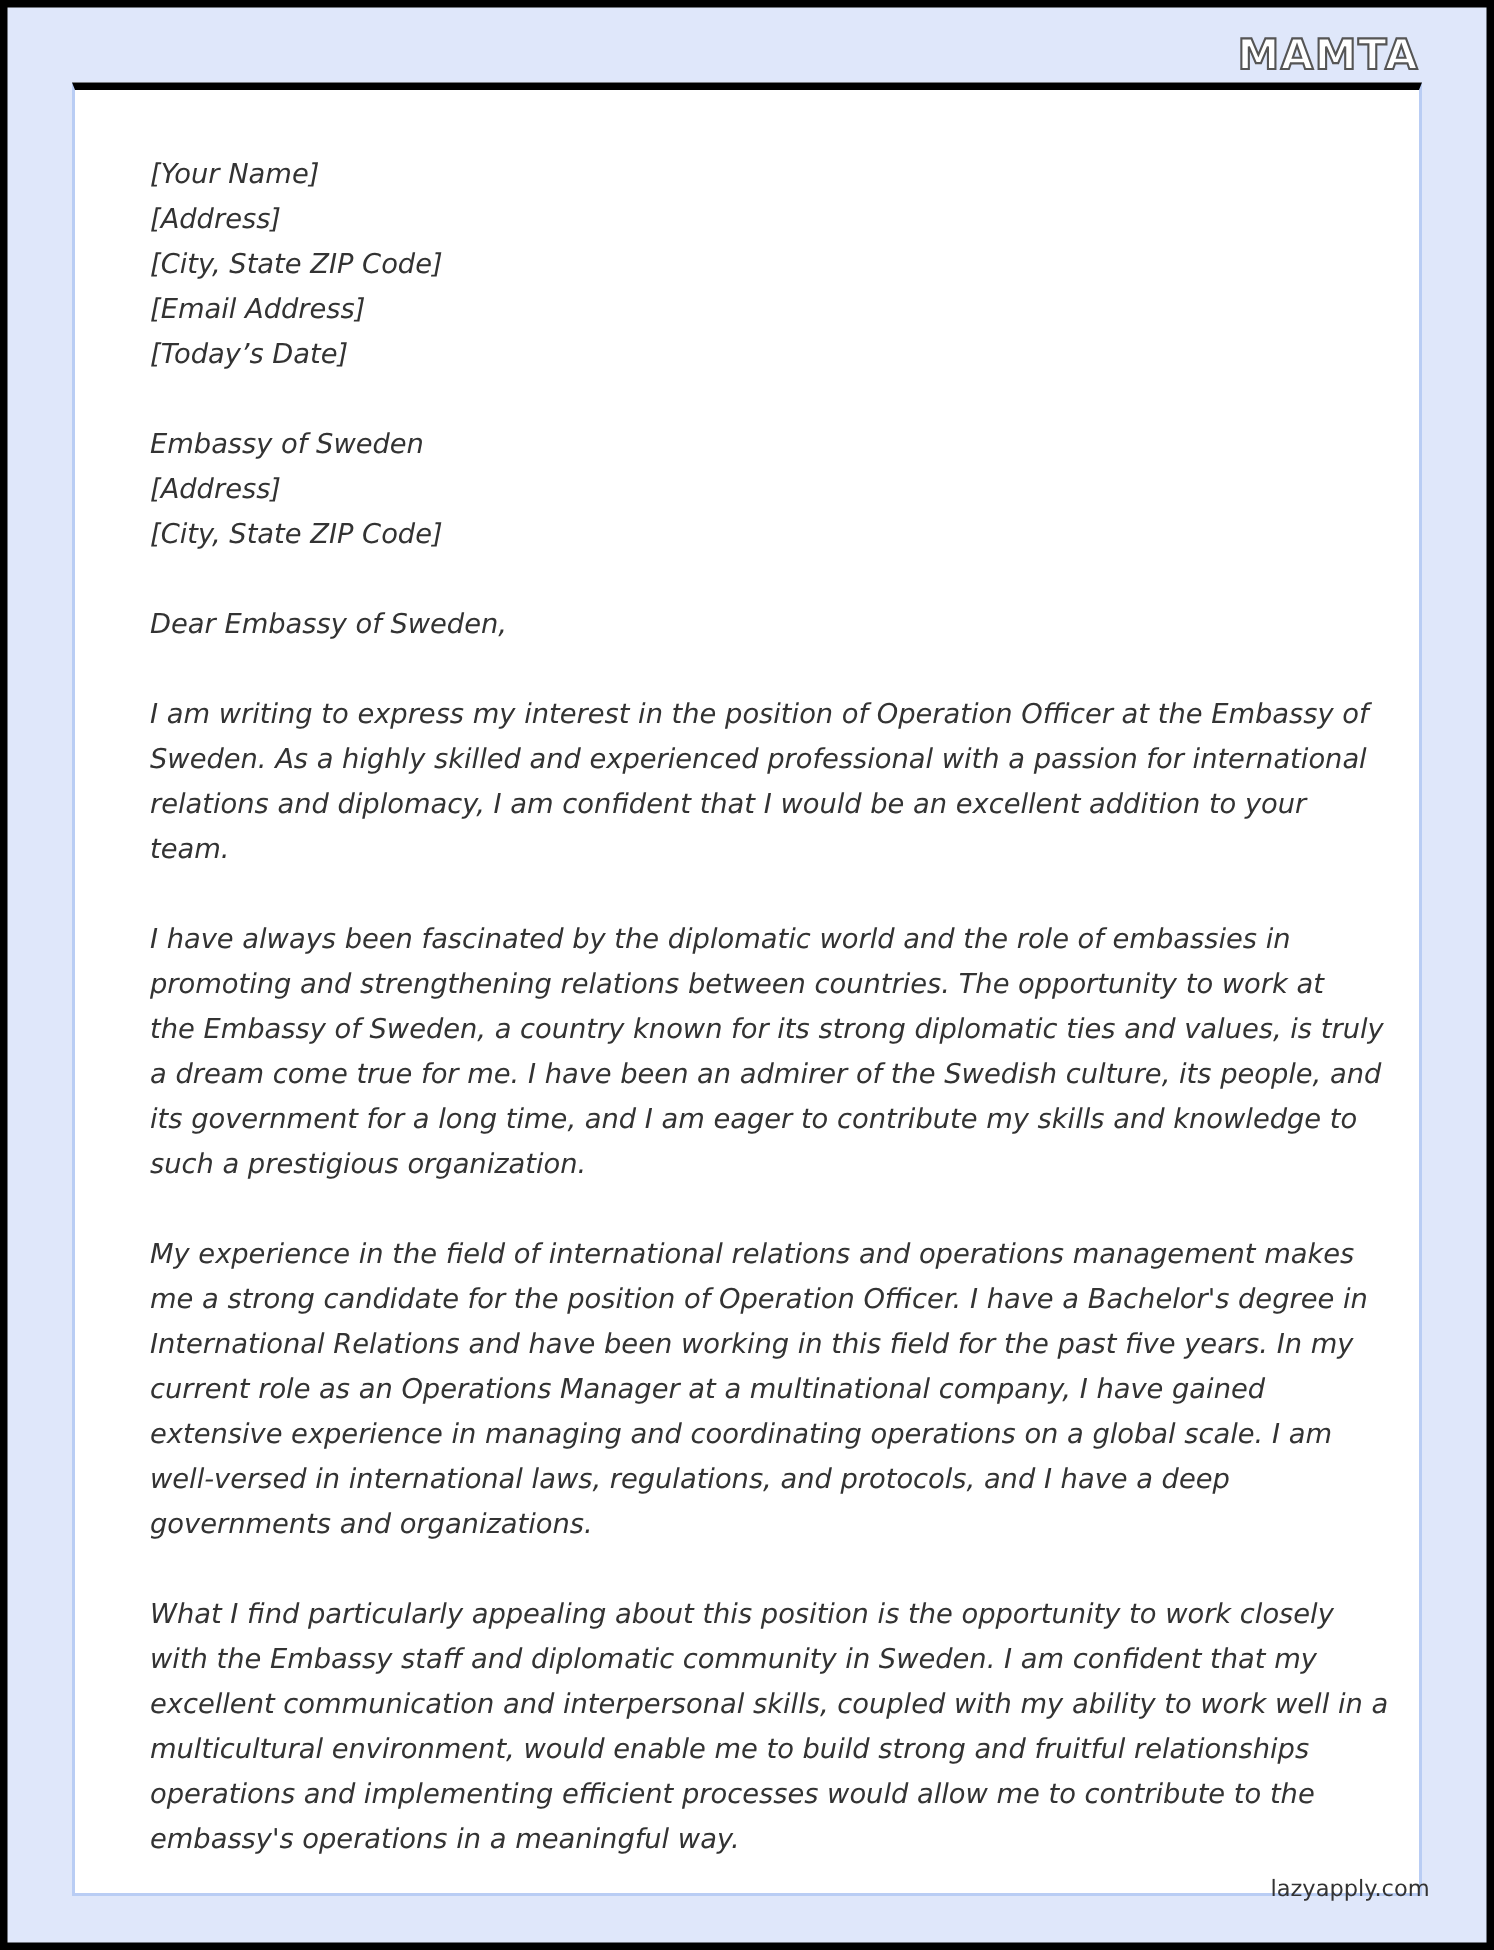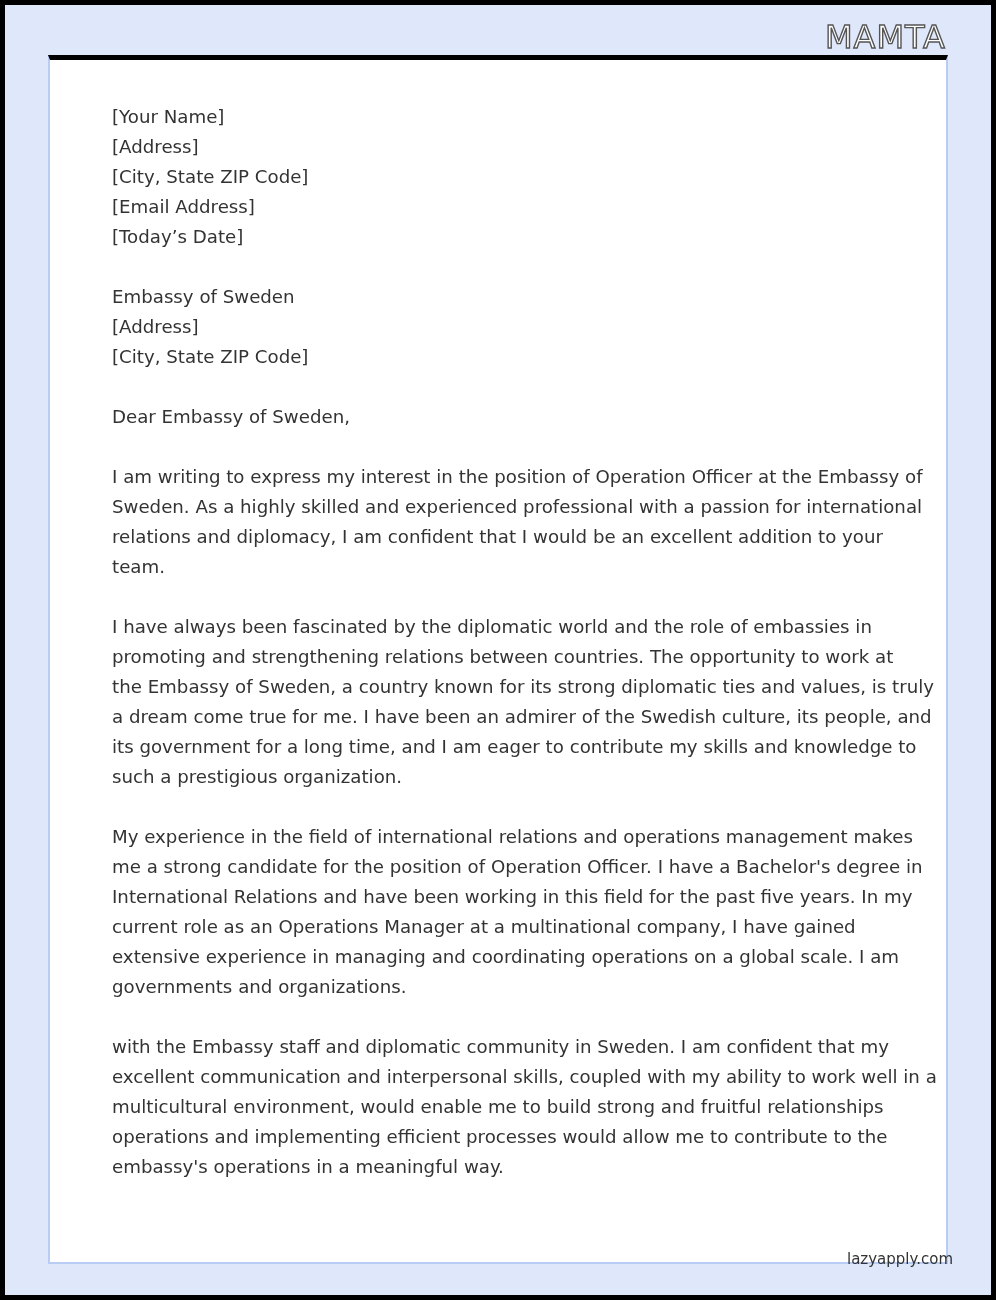--- a/index.html
+++ b/index.html
@@ -15,26 +15,26 @@
       position: absolute;
       left: 5px; top: 5px;
       width: 986px; height: 1290px;
       background: #dfe7fa;
       overflow: hidden;
     }
     .logo {
       position: absolute;
       right: 45px; top: 10px;
       font-family: "DejaVu Sans", sans-serif;
-      font-size: 32px;
+      font-size: 28px;
       letter-spacing: 1px;
       color: #ffffff;
       -webkit-text-stroke: 1.4px #555;
       line-height: 44px;
-      font-weight: normal;
+      font-weight: bold;
     }
     .card {
       position: absolute;
       left: 43px; top: 50px;
       width: 896px; height: 1202px;
       background: #ffffff;
       border-top: 5px solid #000;
       border-left: 2px solid #b9cdf4;
       border-right: 2px solid #b9cdf4;
       border-bottom: 2px solid #b9cdf4;
@@ -42,21 +42,21 @@
     .letter {
       position: absolute;
       left: 95px; top: 97px;
       width: 800px;
       color: #333333;
       font-size: 18.2px;
       line-height: 30px;
       z-index: 2;
     }
     .letter .line { display: block; white-space: nowrap; }
-    .letter .para { margin: 0 0 30px 12px; }
+    .letter .para { margin: 0 0 30px 0; font-style: italic; }
     .letter .para .line { white-space: nowrap; }
     .watermark {
       position: absolute;
       left: 842px; top: 1245px;
       font-size: 15px;
       color: #333;
       z-index: 3;
     }
   </style>
 </head>
@@ -95,23 +95,25 @@
       <span class="line">a dream come true for me. I have been an admirer of the Swedish culture, its people, and</span>
       <span class="line">its government for a long time, and I am eager to contribute my skills and knowledge to</span>
       <span class="line">such a prestigious organization.</span>
     </div>
     <div class="para">
       <span class="line">My experience in the field of international relations and operations management makes</span>
       <span class="line">me a strong candidate for the position of Operation Officer. I have a Bachelor's degree in</span>
       <span class="line">International Relations and have been working in this field for the past five years. In my</span>
       <span class="line">current role as an Operations Manager at a multinational company, I have gained</span>
       <span class="line">extensive experience in managing and coordinating operations on a global scale. I am</span>
+      <span class="line">well-versed in international laws, regulations, and protocols, and I have a deep</span>
       <span class="line">governments and organizations.</span>
     </div>
     <div class="para">
+      <span class="line">What I find particularly appealing about this position is the opportunity to work closely</span>
       <span class="line">with the Embassy staff and diplomatic community in Sweden. I am confident that my</span>
       <span class="line">excellent communication and interpersonal skills, coupled with my ability to work well in a</span>
       <span class="line">multicultural environment, would enable me to build strong and fruitful relationships</span>
       <span class="line">operations and implementing efficient processes would allow me to contribute to the</span>
       <span class="line">embassy's operations in a meaningful way.</span>
     </div>
   </div>
 
   <div class="watermark">lazyapply.com</div>
 </div>

